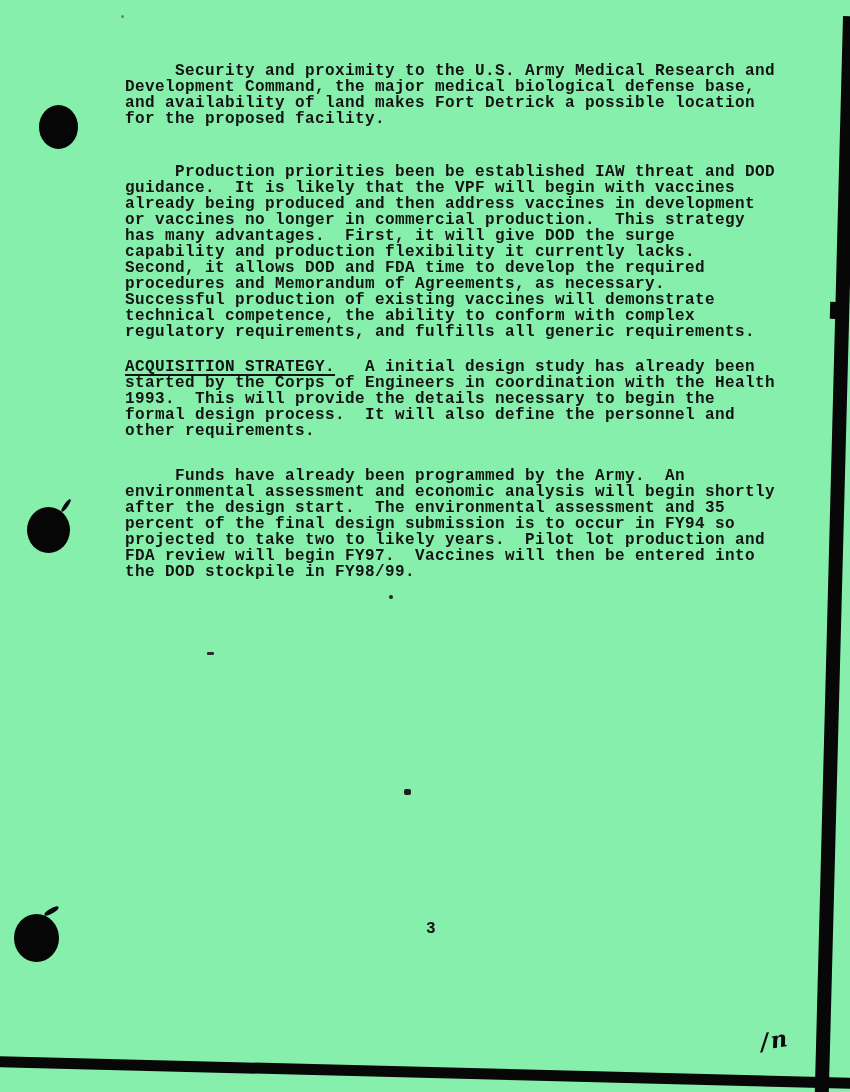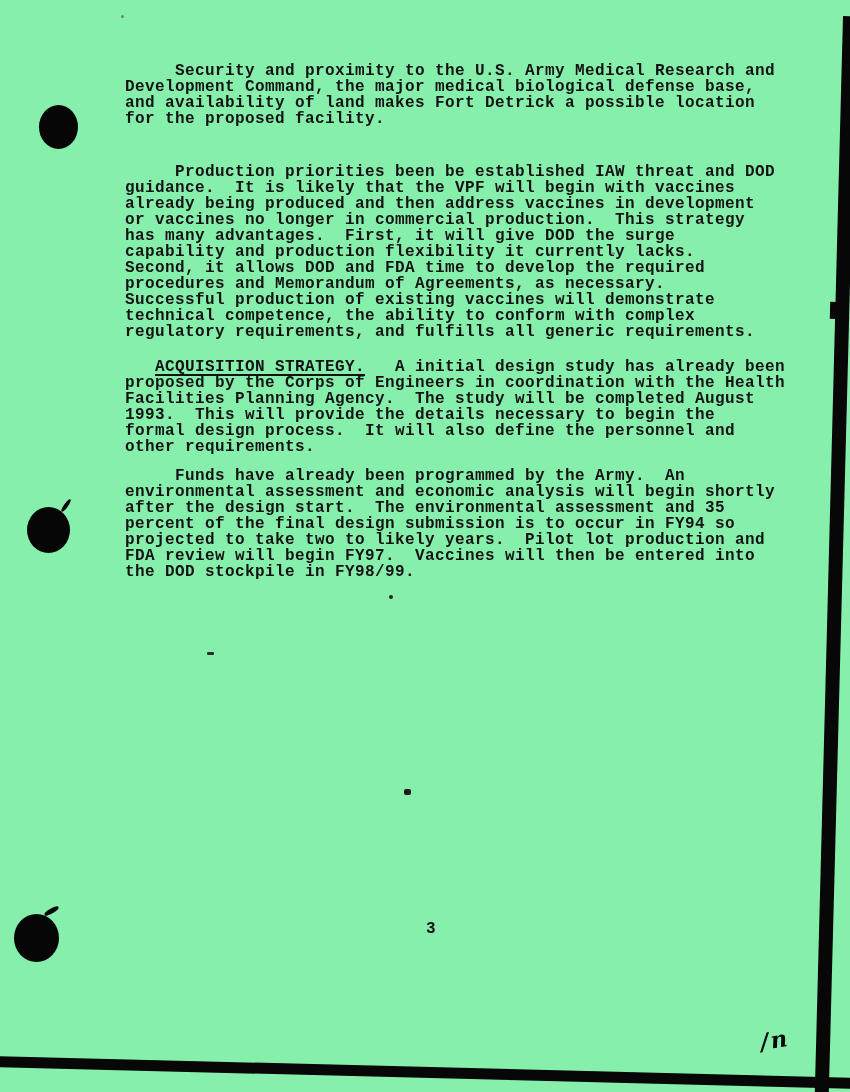--- a/index.html
+++ b/index.html
@@ -10,21 +10,21 @@
     overflow:hidden;
     font-family:"Liberation Mono","DejaVu Sans Mono",monospace;
     font-weight:700;
     font-size:16px;
     letter-spacing:0.4px;
     color:#131313;
   }
   .para{position:absolute;left:125px;line-height:16px;}
   .tline{white-space:pre;}
   .u{text-decoration:underline;text-underline-offset:3px;text-decoration-thickness:1.5px;}
-  .firstline{white-space:pre;text-align:right;}
+  .firstline{white-space:pre;}
 
   
   .punch{position:absolute;background:#060606;border-radius:50%;}
   #punch1{left:39px;top:105px;width:39px;height:44px;}
   #punch2{left:27px;top:507px;width:43px;height:46px;}
   #punch3{left:14px;top:914px;width:45px;height:48px;}
   .stem{position:absolute;background:#060606;border-radius:45%;}
   #punch2 .stem{right:2px;top:-9px;width:4px;height:15px;transform:rotate(35deg);}
   #punch3 .stem{right:5px;top:-11px;width:5px;height:16px;transform:rotate(60deg);}
 
@@ -92,22 +92,21 @@
       <div class="tline">Second, it allows DOD and FDA time to develop the required</div>
       <div class="tline">procedures and Memorandum of Agreements, as necessary.</div>
       <div class="tline">Successful production of existing vaccines will demonstrate</div>
       <div class="tline">technical competence, the ability to conform with complex</div>
       <div class="tline">regulatory requirements, and fulfills all generic requirements.</div>
     </div>
 
   <div class="para" style="top:359px">
     <div class="tline firstline"><span class="u">ACQUISITION STRATEGY.</span><span>   A initial design study has already been</span></div>
     <div>
-        <div class="tline">proposed by the Corps of Engineers in coordination with the Health</div>
-        <div class="tline">Facilities Planning Agency.  The study will be completed August</div>
+        <div class="tline">started by the Corps of Engineers in coordination with the Health</div>
         <div class="tline">1993.  This will provide the details necessary to begin the</div>
         <div class="tline">formal design process.  It will also define the personnel and</div>
         <div class="tline">other requirements.</div>
       </div>
   </div>
 
   <div class="para" style="top:468px">
       <div class="tline">     Funds have already been programmed by the Army.  An</div>
       <div class="tline">environmental assessment and economic analysis will begin shortly</div>
       <div class="tline">after the design start.  The environmental assessment and 35</div>

